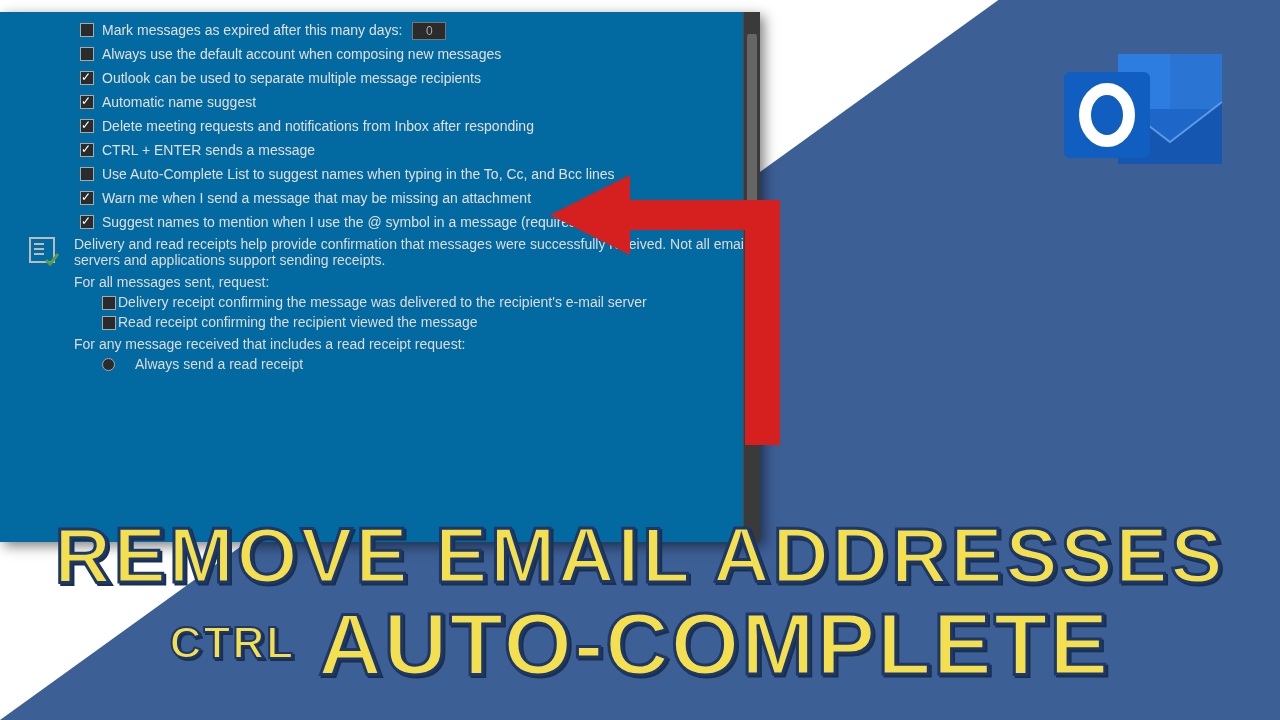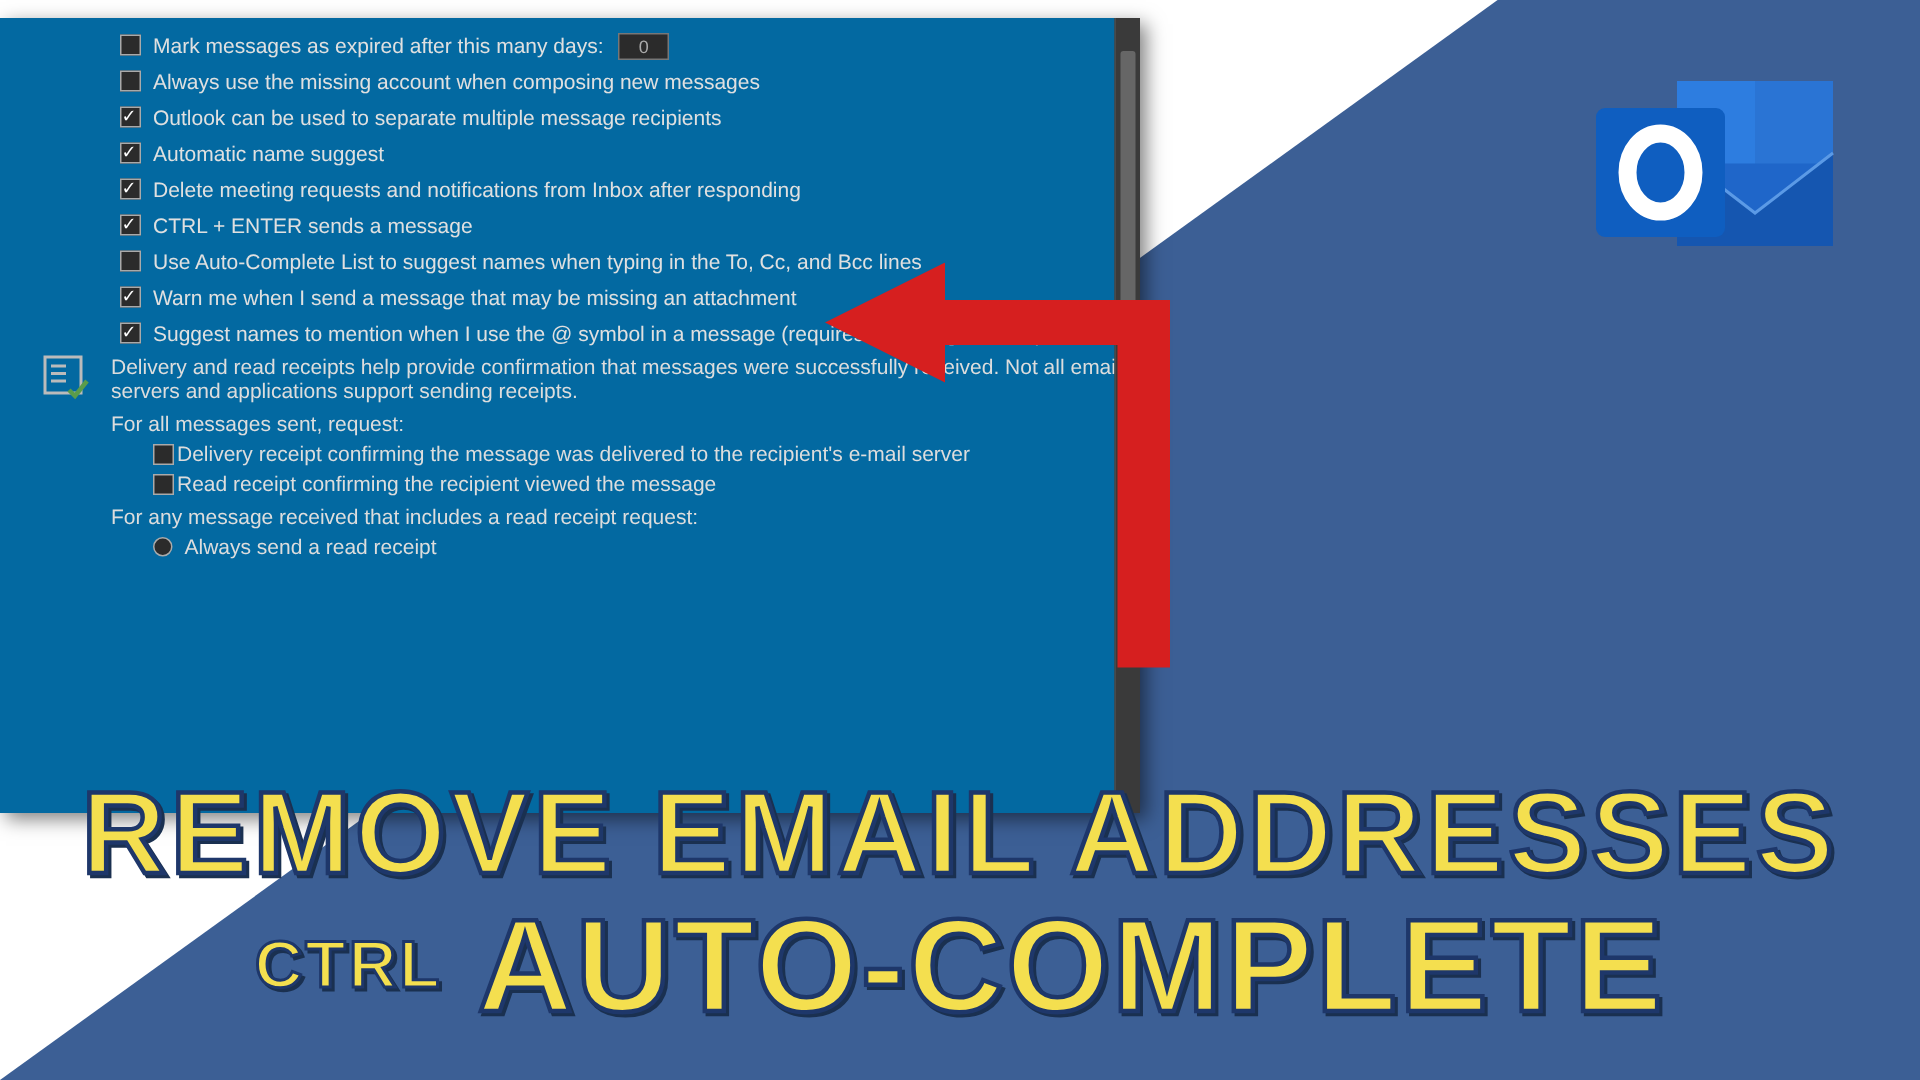--- a/index.html
+++ b/index.html
@@ -99,21 +99,21 @@
     margin-left: -40px;
   }
   .receipt-icon {
     width: 32px; height: 32px;
     flex: 0 0 32px;
   }
   .receipt-icon svg { width: 100%; height: 100%; }
   .tracking-text { flex: 1; font-size: 14px; color: #ddd; }
   .tracking-text .sub { margin-top: 6px; }
   .indent-cb { margin-left: 28px; display: flex; gap: 2px; align-items: center; margin-top: 4px; }
-  .indent-radio { margin-left: 28px; display: flex; gap: 8px; align-items: center; margin-top: 4px; }
+  .indent-radio { margin-left: 28px; display: flex; gap: 20px; align-items: center; margin-top: 4px; }
   .radio {
     width: 13px; height: 13px; border: 1px solid #aaa; border-radius: 50%;
     background: #2b2b2b; flex: 0 0 13px;
   }
 
   
   .arrow {
     position: absolute;
     top: 175px;
     left: 550px;
@@ -158,21 +158,21 @@
 
   <div class="row">
     <div class="cb"></div>
     <span class="opt-txt">
       <span>Mark messages as expired after this many days:</span>
       <span class="numfield">0</span>
     </span>
   </div>
   <div class="row">
     <div class="cb"></div>
-    <span class="opt-txt">Always use the missing account when composing new messages</span>
+    <span class="opt-txt">Always use the default account when composing new messages</span>
   </div>
   <div class="row">
     <div class="cb checked"></div>
     <span class="opt-txt">Outlook can be used to separate multiple message recipients</span>
   </div>
   <div class="row">
     <div class="cb checked"></div>
     <span class="opt-txt">Automatic name suggest</span>
   </div>
   <div class="row">

